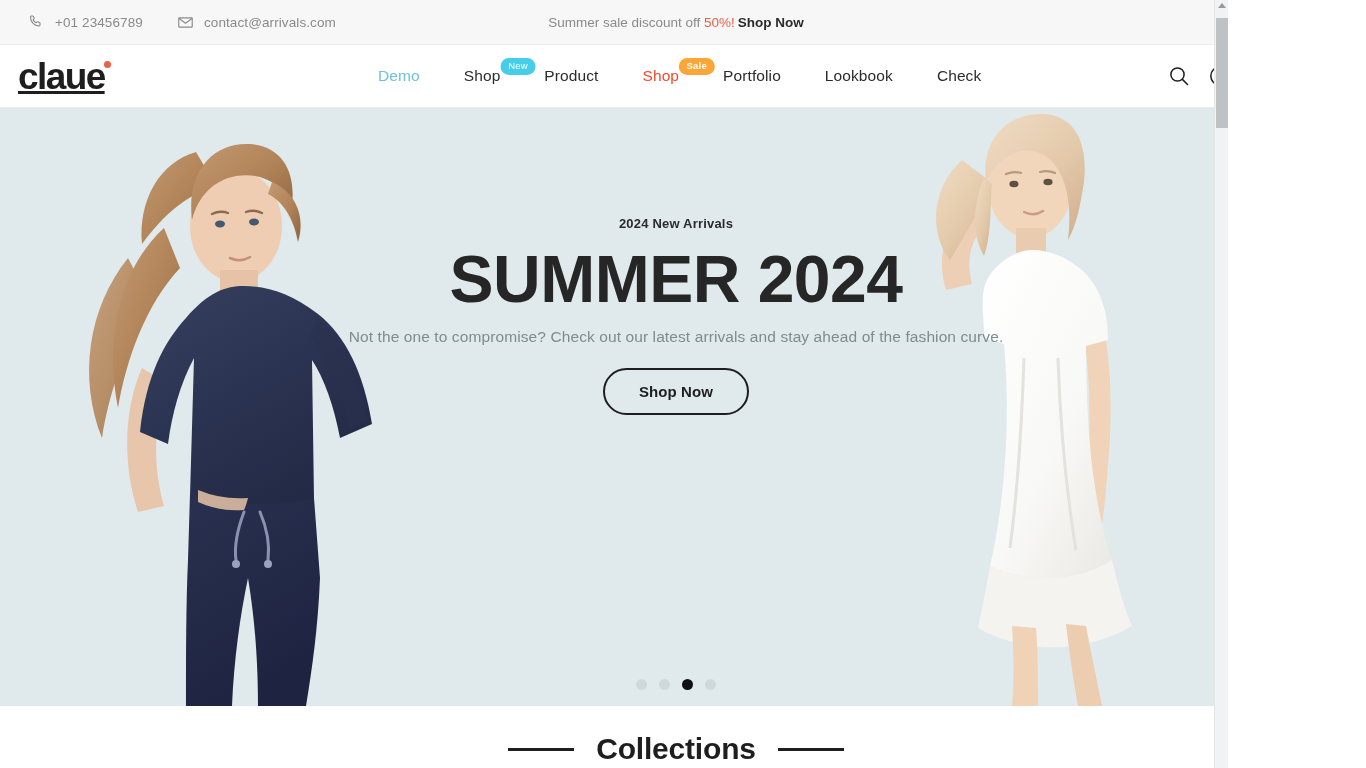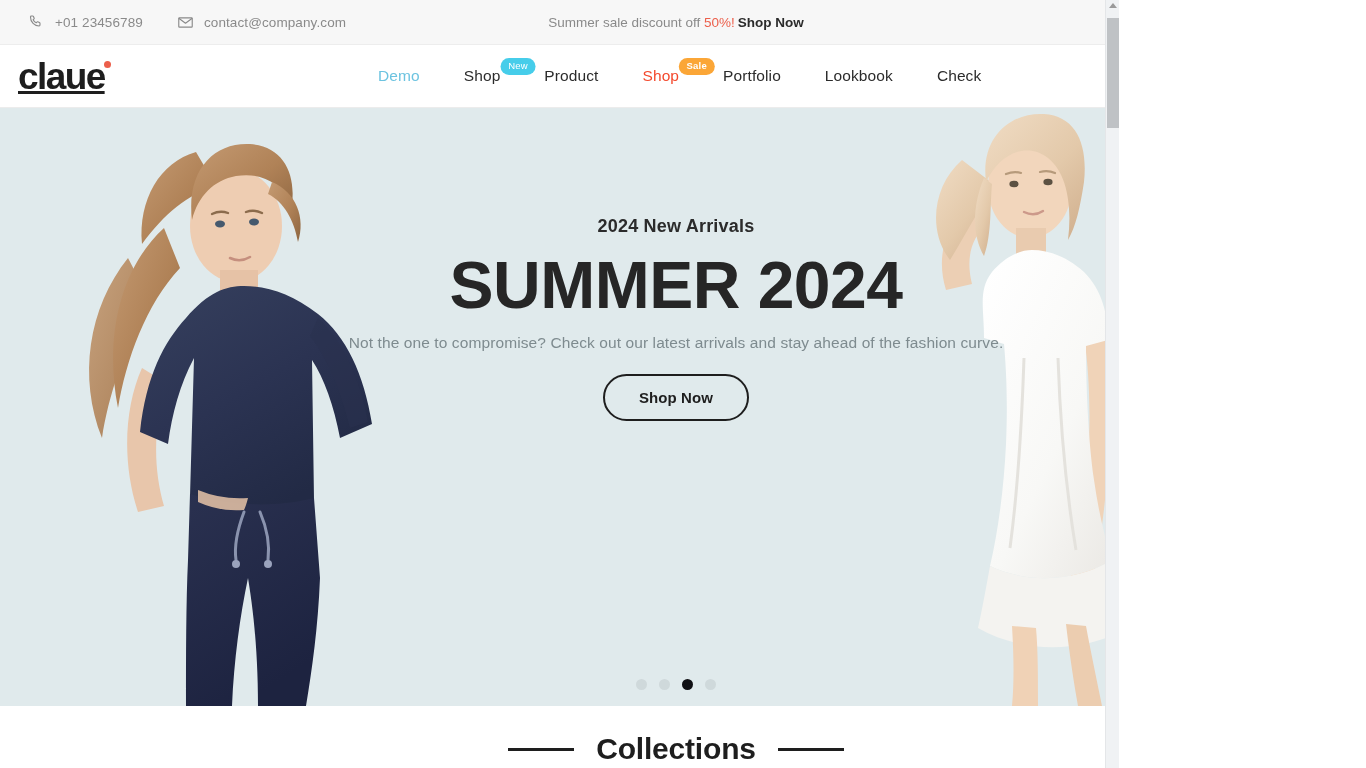--- a/index.html
+++ b/index.html
@@ -7,21 +7,21 @@
   html, body {
     width: 1366px;
     height: 768px;
     overflow: hidden;
     background: #ffffff;
     font-family: "Liberation Sans", sans-serif;
   }
 
   #page {
     position: relative;
-    width: 1119px;
+    width: 1228px;
     height: 768px;
     overflow: hidden;
   }
 
   
   .topbar {
     position: relative;
     height: 45px;
     background: #f7f7f7;
     border-bottom: 1px solid #ededed;
@@ -184,21 +184,21 @@
   .model-right { left: 880px; bottom: 0; }
 
   .hero-content {
     position: absolute;
     left: 0; right: 0;
     top: 108px;
     text-align: center;
     z-index: 5;
   }
   .hero-eyebrow {
-    font-size: 18px;
+    font-size: 13px;
     font-weight: bold;
     color: #2b2b2b;
     letter-spacing: .2px;
   }
   .hero-title {
     margin-top: 13px;
     font-size: 66px;
     font-weight: bold;
     color: #262626;
     letter-spacing: -.5px;
@@ -314,21 +314,21 @@
         <span class="txt">+01 23456789</span>
       </div>
 
       <div class="tb-item">
         <span class="tb-icon">
           <svg viewBox="0 0 24 24" width="17" height="17" fill="none" stroke="currentColor" stroke-width="1.6" stroke-linejoin="round">
             <rect x="2.5" y="5.5" width="19" height="13" rx="1"></rect>
             <path d="M2.5 6l9.5 7 9.5-7"></path>
           </svg>
         </span>
-        <span class="txt">contact@company.com</span>
+        <span class="txt">contact@arrivals.com</span>
       </div>
 
     </div>
 
     <div class="topbar-center">
       <span>Summer sale discount off </span><span class="promo-pct">50%!</span><a class="promo-link" href="#">Shop Now</a>
     </div>
 
     <div class="topbar-right">
       <span class="currency-label">USD</span>

